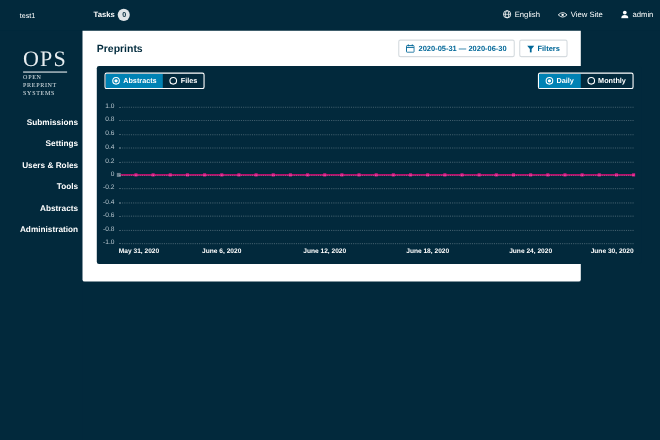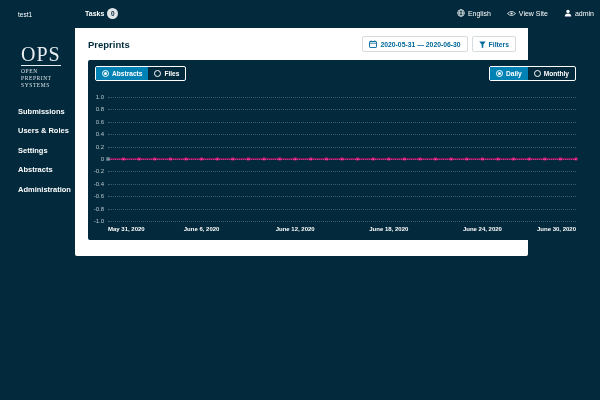--- a/index.html
+++ b/index.html
@@ -19,21 +19,21 @@
           color:#ffffff;font-size:7px;}
   .topnav .navitem{display:flex;align-items:center;gap:3px;cursor:pointer;}
   .topnav svg{display:block;}
   
   .sidebar{position:absolute;left:0;top:28px;width:75px;bottom:0;background:#02293c;}
   .logo{margin:16px 0 0 21px;color:#e9eef1;font-family:"Liberation Serif",serif;cursor:pointer;}
   .logo-acronym{font-size:20px;letter-spacing:1px;line-height:1;
                 border-bottom:1.5px solid #e9eef1;display:inline-block;padding-bottom:1px;}
   .logo-sub{margin-top:2px;font-size:5.5px;letter-spacing:0.6px;line-height:1.25;
             text-transform:uppercase;color:#dce4e8;}
-  .menu{margin-top:13px;}
+  .menu{margin-top:13px;text-align:right;}
   .menu-item{padding:5px 4px 5.5px 18px;color:#ffffff;font-size:7.5px;font-weight:bold;cursor:pointer;}
   
   .card{position:absolute;left:75px;top:28px;width:453px;height:228px;background:#ffffff;
         border-radius:0 0 2px 2px;}
   .card-header{display:flex;justify-content:space-between;align-items:center;
                padding:8px 12px 0 13px;}
   .page-title{font-size:9.5px;font-weight:bold;color:#012a3c;}
   .header-actions{display:flex;gap:4px;}
   .btn{display:flex;align-items:center;gap:3px;border:1px solid #d5dbdf;border-radius:2px;
        background:#ffffff;color:#006798;font-size:6.8px;font-weight:bold;
@@ -105,22 +105,23 @@
   <div class="logo">
     <div class="logo-acronym">OPS</div>
     <div class="logo-sub">
       <div>Open</div>
       <div>Preprint</div>
       <div>Systems</div>
     </div>
   </div>
   <div class="menu">
     <div class="menu-item">Submissions</div>
+    <div class="menu-item">Settings</div>
     <div class="menu-item">Users &amp; Roles</div>
-    <div class="menu-item">Settings</div>
+    <div class="menu-item">Tools</div>
     <div class="menu-item">Abstracts</div>
     <div class="menu-item">Administration</div>
   </div>
 </div>
 
 <div class="card">
   <div class="card-header">
     <span class="page-title">Preprints</span>
     <span class="header-actions">
       <span class="btn">

